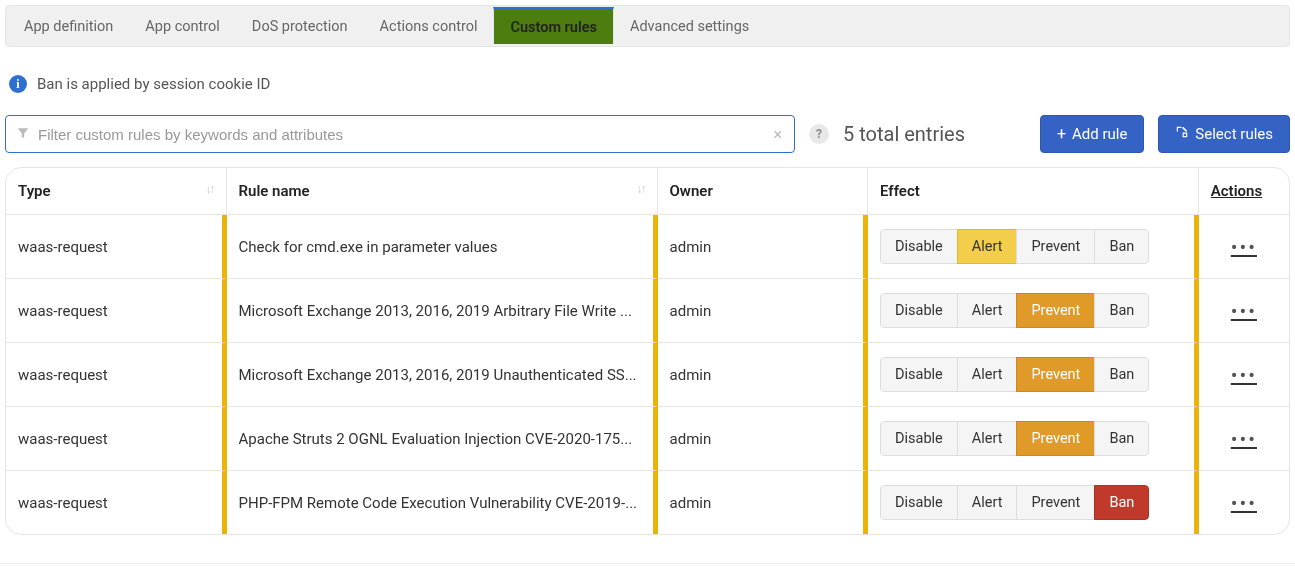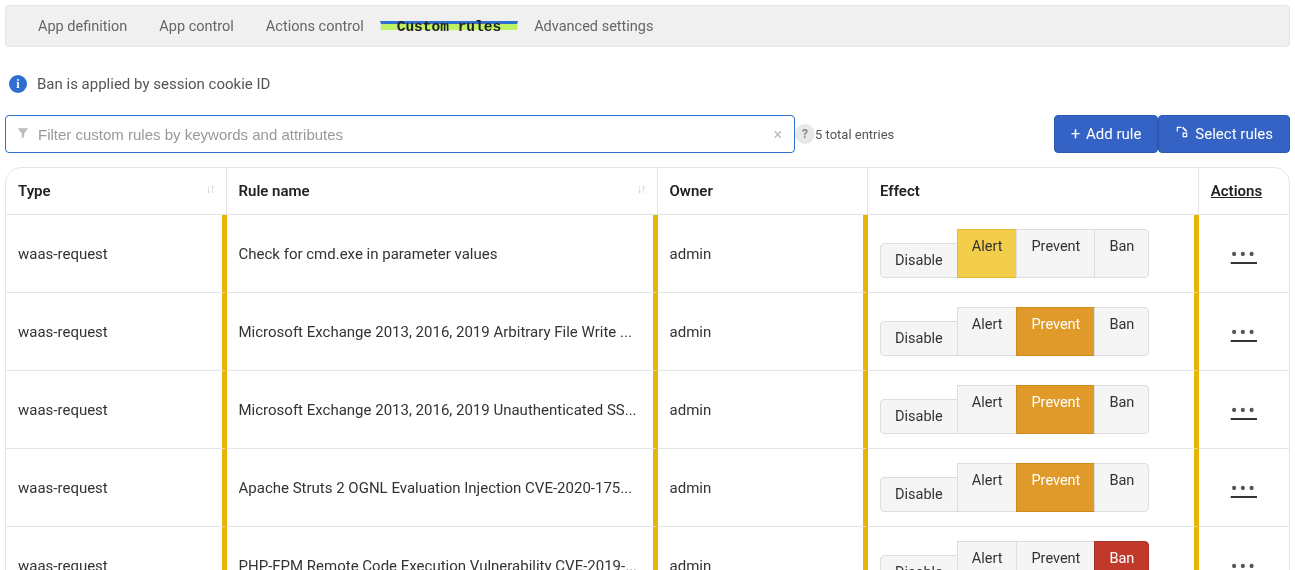--- a/index.html
+++ b/index.html
@@ -4,42 +4,41 @@
 <style>
 * { box-sizing: border-box; margin: 0; padding: 0; }
 body { font-family: -apple-system, BlinkMacSystemFont, "Segoe UI", Roboto, Helvetica, Arial, sans-serif; font-size: 14px; color: #333; background: #fff; }
 
 .tabs {
   display: flex;
   background: #f0f0f0;
   border: 1px solid #e5e5e5;
   border-radius: 4px;
   margin: 5px 5px 0 5px;
-  padding: 16px;
+  padding: 2px;
   height: 42px;
   align-items: stretch;
 }
 .tab {
   padding: 0 16px;
   display: flex;
   align-items: center;
   color: #666;
   cursor: pointer;
   font-size: 14.5px;
   white-space: nowrap;
 }
 .tab.active {
-  background: #bef264;
+  background: #4d7c0f;
   color: #222;
   font-weight: 600;
   border-top: 3px solid #2f6fd0;
   border-left: 1px solid #e5e5e5;
   border-right: 1px solid #e5e5e5;
   margin-top: -1px;
-  font-family: Liberation Mono, monospace;
 }
 
 .content { padding: 18px 5px 0 5px; }
 
 .info-bar {
   display: flex;
   align-items: center;
   gap: 10px;
   padding: 10px 4px 22px 4px;
   color: #555;
@@ -48,20 +47,21 @@
 .info-icon {
   width: 18px; height: 18px; border-radius: 50%;
   background: #2f6fd0; color: #fff; display: flex;
   align-items: center; justify-content: center;
   font-weight: bold; font-size: 12px; font-family: Georgia, serif;
 }
 
 .toolbar {
   display: flex;
   align-items: center;
+  gap: 14px;
   margin-bottom: 14px;
 }
 .search-box {
   flex: 1;
   display: flex;
   align-items: center;
   border: 1px solid #2f6fd0;
   border-radius: 4px;
   height: 38px;
   padding: 0 10px;
@@ -78,21 +78,21 @@
 .search-box input::placeholder { color: #999; }
 .filter-icon { color: #bbb; margin-right: 8px; }
 .clear-x { color: #bbb; font-size: 16px; cursor: pointer; padding: 0 2px; }
 
 .help-circle {
   width: 20px; height: 20px; border-radius: 50%;
   background: #e8e8e8; color: #888; display: flex;
   align-items: center; justify-content: center;
   font-size: 12px; font-weight: bold;
 }
-.total-entries { color: #555; font-size: 13px; margin-right: auto; }
+.total-entries { color: #555; font-size: 20px; margin-right: auto; }
 
 .btn {
   display: inline-flex;
   align-items: center;
   gap: 6px;
   height: 38px;
   padding: 0 16px;
   border-radius: 4px;
   font-size: 15px;
   cursor: pointer;
@@ -143,21 +143,21 @@
 }
 .effect-btn {
   padding: 8px 14px;
   background: #f5f5f5;
   border: 1px solid #ddd;
   margin-left: -1px;
   font-size: 14.5px;
   color: #333;
   cursor: pointer;
 }
-.effect-btn:first-child { margin-left: 0; border-radius: 4px 0 0 4px; margin-top: 14px; }
+.effect-btn:first-child { margin-left: 0; border-radius: 4px 0 0 4px; }
 .effect-btn:last-child { border-radius: 0 4px 4px 0; }
 .effect-btn.active-alert { background: #f3ce4a; border-color: #e0b92f; }
 .effect-btn.active-prevent { background: #e09a2a; border-color: #cf8a1c; color: #fff; }
 .effect-btn.active-ban { background: #c0392b; border-color: #a83225; color: #fff; }
 
 .dots { font-size: 20px; color: #555; letter-spacing: 2px; text-align: center; display: block; cursor: pointer; }
 
 .footer-bar {
   border-top: 1px solid #eee;
   margin-top: 28px;
@@ -166,20 +166,21 @@
   justify-content: flex-end;
   gap: 10px;
 }
 </style>
 </head>
 <body>
 
 <div class="tabs" id="tabs-bar">
     <div class="tab">App definition</div>
     <div class="tab">App control</div>
+    <div class="tab">DoS protection</div>
     <div class="tab">Actions control</div>
     <div class="tab active">Custom rules</div>
     <div class="tab">Advanced settings</div>
   </div>
 
 <div class="content">
 
   <div class="info-bar">
     <span class="info-icon">i</span>
     <span>Ban is applied by session cookie ID</span>

